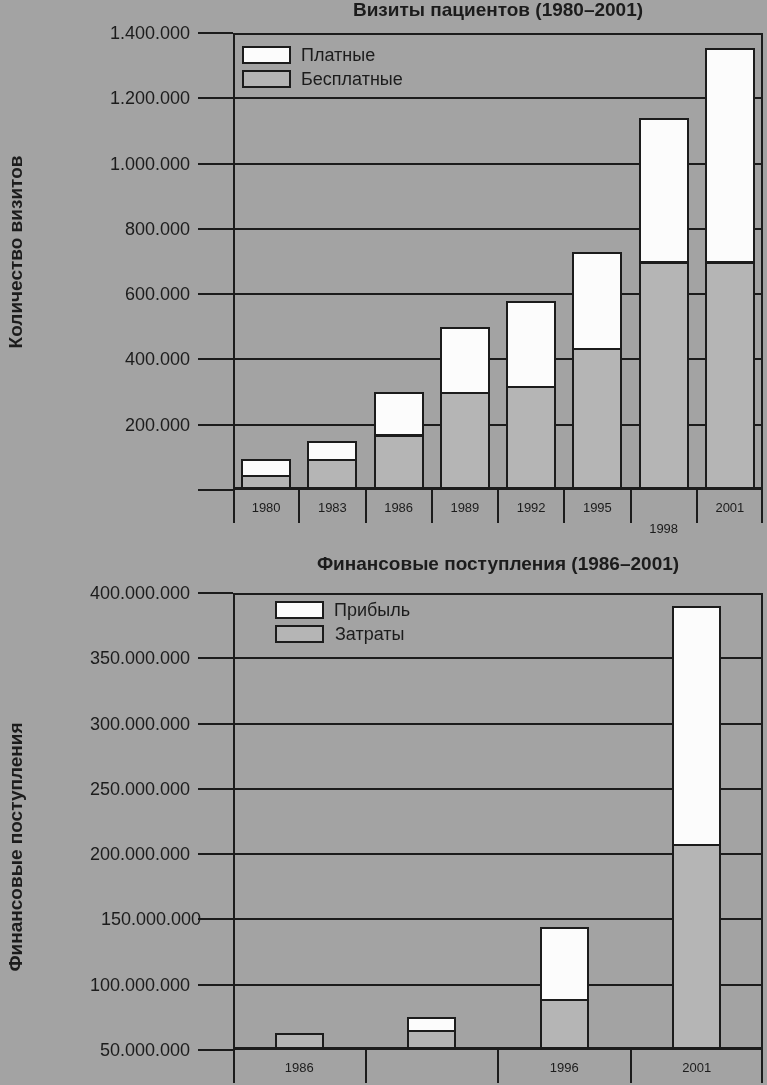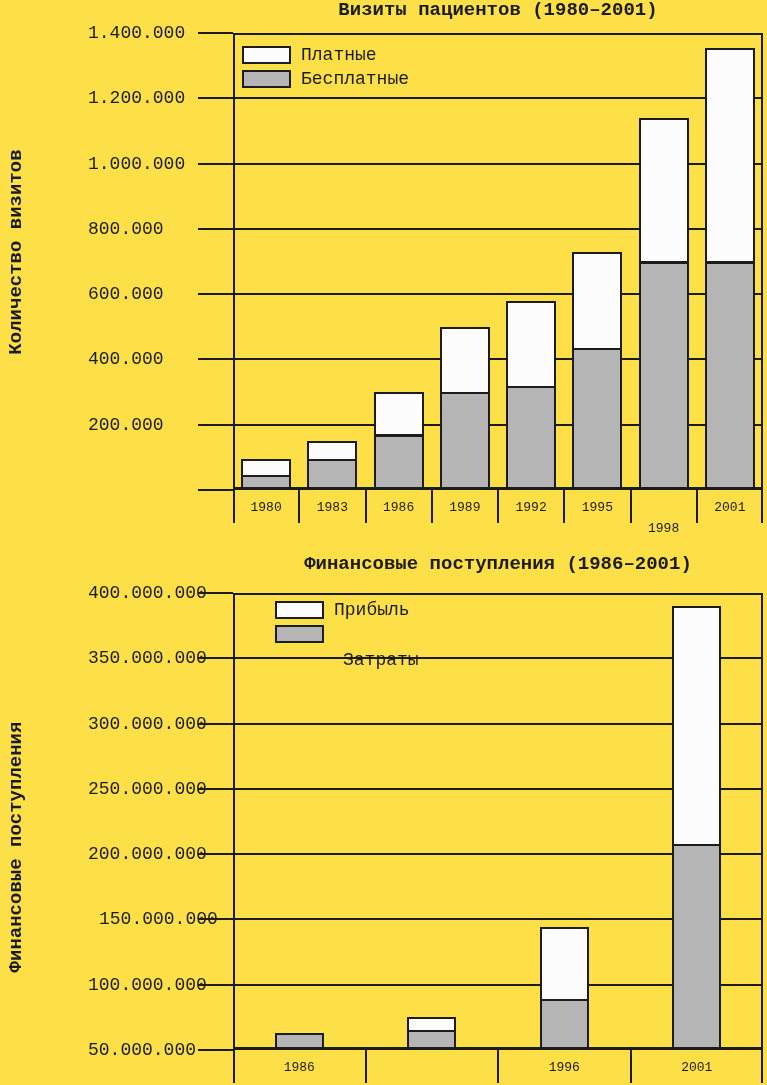--- a/index.html
+++ b/index.html
@@ -1,36 +1,36 @@
 <!DOCTYPE html>
 <html><head>
 <meta charset="utf-8">
 <style>
   html,body { margin:0; padding:0; background:#ffffff; }
   .page {
-    position:relative; width:767px; height:1085px; background:#fde047;
-    font-family:Liberation Mono, monospace; color:#1c1c1c; overflow:hidden;
+    position:relative; width:767px; height:1085px; background:#a3a3a3;
+    font-family:Liberation Sans, sans-serif; color:#1c1c1c; overflow:hidden;
   }
   .title { position:absolute; left:233px; width:530px; text-align:center;
            font-size:19px; font-weight:bold; white-space:nowrap; }
   .t0 { top:-1px; }
   .t1 { top:553px; }
   .ytitle { position:absolute; width:340px; height:24px; line-height:24px;
             text-align:center; font-size:19px; font-weight:bold;
             transform:rotate(-90deg); white-space:nowrap; }
   .yt0 { left:-154px; top:240px; }
   .yt1 { left:-154px; top:835px; }
   .plot { position:absolute; left:233px; width:530px; height:457px; }
   #plot-0 { top:33px; }
   #plot-1 { top:593px; }
   .pline { position:absolute; background:#1c1c1c; }
   .gridline { position:absolute; left:0; width:100%; height:2px; background:#1c1c1c; }
   .tickstub { position:absolute; width:35px; height:2px; background:#1c1c1c; left:-35px; }
   .ticklabel { position:absolute; left:-145px; width:102px; height:20px; line-height:20px;
-               font-size:18px; white-space:nowrap; }
+               text-align:right; font-size:18px; white-space:nowrap; }
   .barseg { position:absolute; border:2px solid #1c1c1c; box-sizing:border-box; }
   .bandsep { position:absolute; width:2px; height:33px; background:#1c1c1c; }
   .yearlabel { position:absolute; height:26px; line-height:26px; text-align:center;
                font-size:13px; }
   .legend-swatch { position:absolute; width:49px; height:18px; border:2px solid #1c1c1c;
                    box-sizing:border-box; }
   .legend-label { position:absolute; height:22px; line-height:22px; font-size:18px;
                   white-space:nowrap; }
 </style>
 </head>
@@ -144,15 +144,15 @@
       <div class="bandsep" style="left: 396.5px; top: 457px;"></div>
       <div class="yearlabel" style="left: 397.5px; width: 132.5px; top: 462px;">2001</div>
       <div class="bandsep" style="left: 528px; top: 457px;"></div>
       <div class="pline" style="left: 0px; top: 0px; width: 530px; height: 2px;"></div>
       <div class="pline" style="left: 0px; top: 454px; width: 530px; height: 3px;"></div>
       <div class="pline" style="left: 0px; top: 0px; width: 2px; height: 490px;"></div>
       <div class="pline" style="left: 528px; top: 0px; width: 2px; height: 457px;"></div>
       <div class="legend-swatch" style="left: 42px; top: 8px; background: rgb(252, 252, 252);"></div>
       <div class="legend-label" style="left: 101px; top: 6px;">Прибыль</div>
       <div class="legend-swatch" style="left: 42px; top: 32px; background: rgb(181, 181, 181);"></div>
-      <div class="legend-label" style="left: 110px; top: 30px; margin-top: 26px;">Затраты</div>
+      <div class="legend-label" style="left: 102px; top: 30px;">Затраты</div>
     </div>
 </div>
 
 </body></html>

